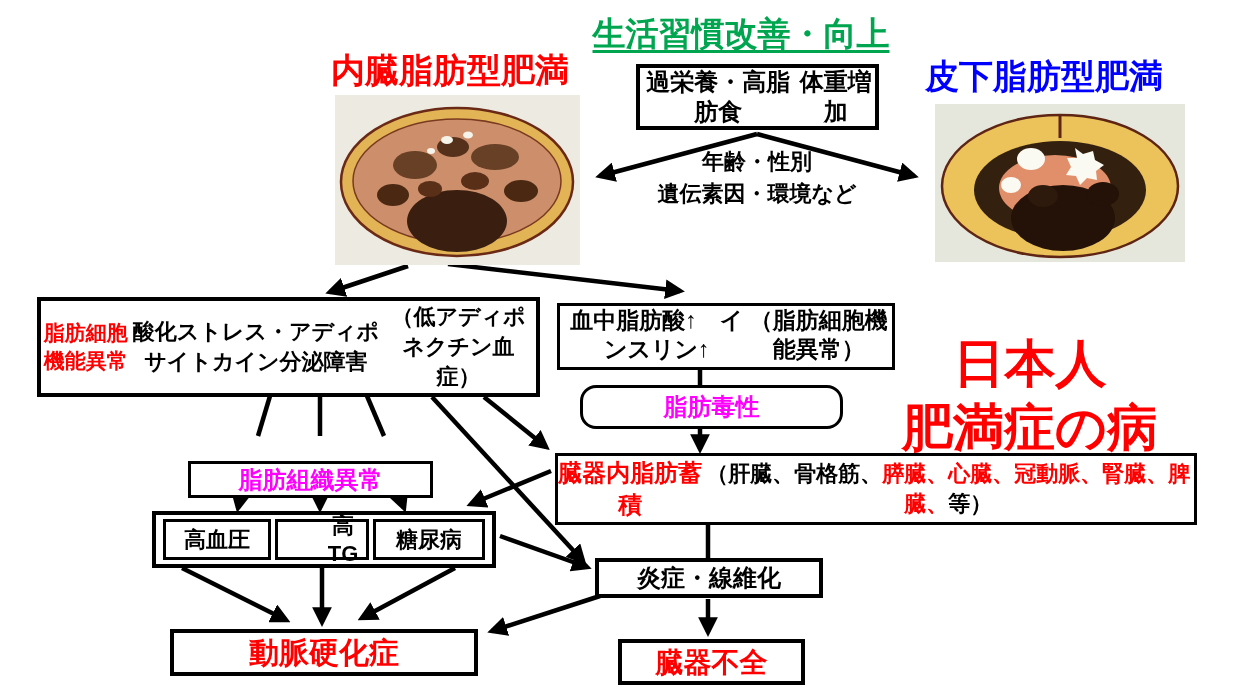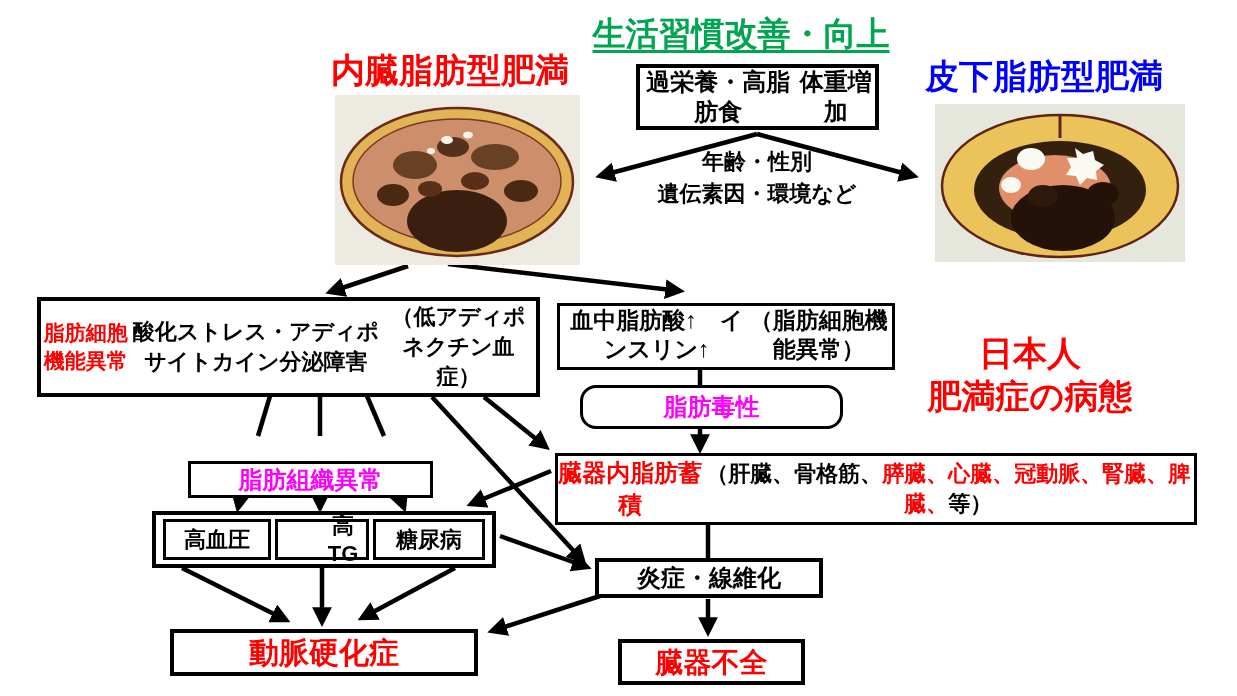--- a/index.html
+++ b/index.html
@@ -15,21 +15,21 @@
     text-align:center;z-index:2;line-height:1.25;
   }
   .b4{border-width:4px;}
   .red{color:#FF0000;} .blue{color:#0000FF;} .green{color:#00A550;} .magenta{color:#FF00FF;}
   .title{
     position:absolute;z-index:2;text-align:center;font-size:33px;
     text-decoration:underline;text-decoration-thickness:3px;text-underline-offset:5px;
   }
   .hdr{position:absolute;z-index:2;text-align:center;font-size:34px;line-height:1.1;}
   .freetext{position:absolute;z-index:2;text-align:center;font-size:22px;line-height:1.45;}
-  .sidenote{position:absolute;z-index:2;text-align:center;font-size:34px;line-height:1.25;}
+  .sidenote{position:absolute;z-index:2;text-align:center;font-size:51px;line-height:1.25;}
   .ct{position:absolute;z-index:2;}
 </style>
 </head>
 <body>
 
 <div id="stage">
 
   <svg class="overlay" width="1237" height="696" viewBox="0 0 1237 696">
     <defs>
       <marker id="ah" viewBox="0 0 10 10" refX="7.5" refY="5" markerWidth="4.4" markerHeight="4.4" orient="auto-start-reverse" markerUnits="strokeWidth">

